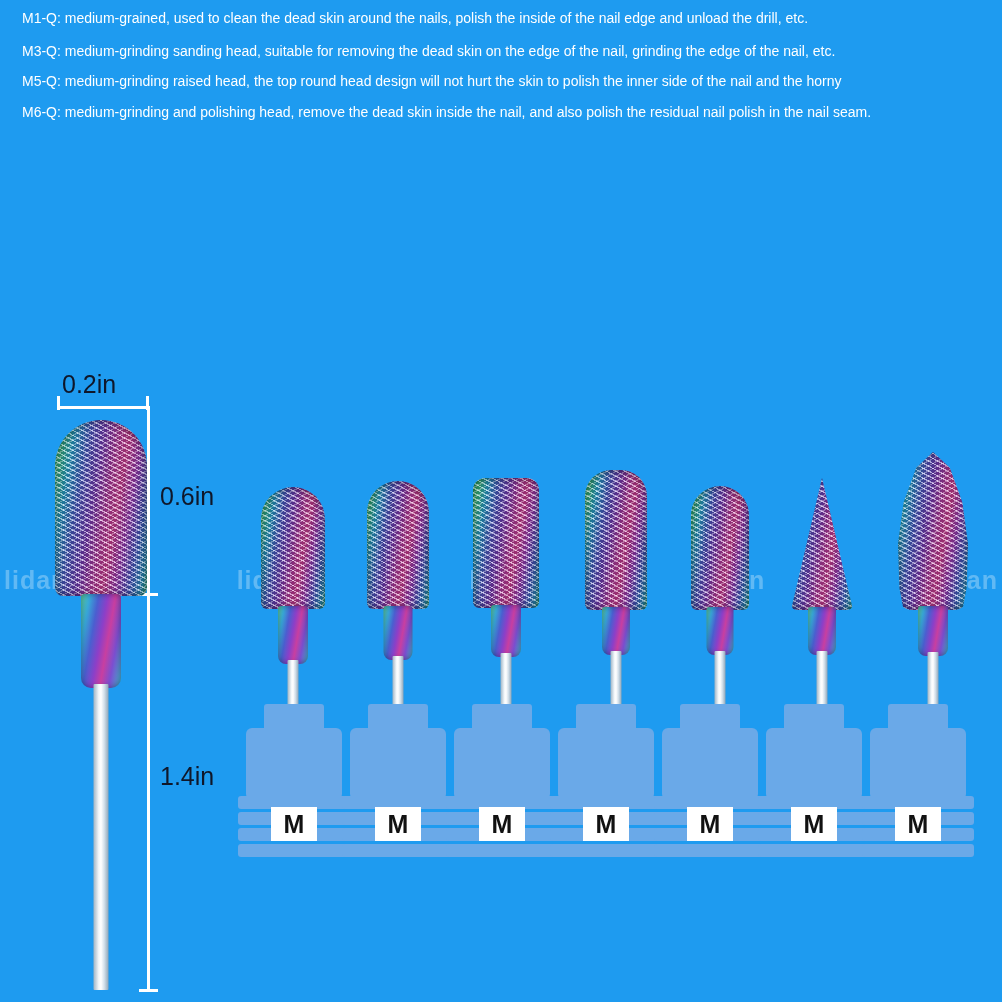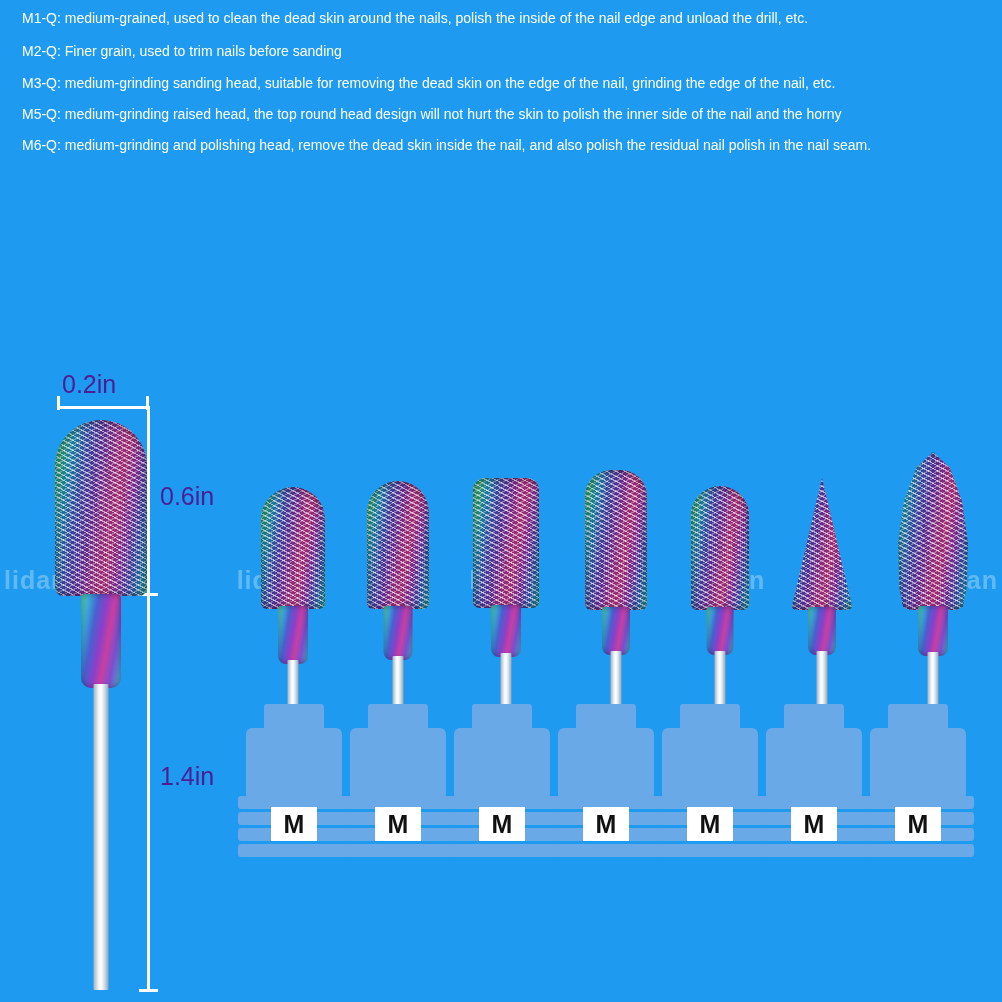--- a/index.html
+++ b/index.html
@@ -48,21 +48,21 @@
     justify-content: space-between;
     padding: 0 4px;
     box-sizing: border-box;
     pointer-events: none;
     user-select: none;
   }
 
   
   .meas-label {
     position: absolute;
-    color: #4c1d95;
+    color: #0f172a;
     font-size: 25px;
     white-space: nowrap;
   }
   .meas-line {
     position: absolute;
     background: #ffffff;
   }
 
   
   .bit {
@@ -129,21 +129,20 @@
     height: 34px;
   }
 </style>
 </head>
 <body>
 
 <div class="page">
 
   <div class="desc">
     <p>M1-Q: medium-grained, used to clean the dead skin around the nails, polish the inside of the nail edge and unload the drill, etc.</p>
-    <p>M2-Q: Finer grain, used to trim nails before sanding</p>
     <p class="tight">M3-Q: medium-grinding sanding head, suitable for removing the dead skin on the edge of the nail, grinding the edge of the nail, etc.</p>
     <p class="tight">M5-Q: medium-grinding raised head, the top round head design will not hurt the skin to polish the inner side of the nail and the horny</p>
     <p class="tight">M6-Q: medium-grinding and polishing head, remove the dead skin inside the nail, and also polish the residual nail polish in the nail seam.</p>
   </div>
 
   <div class="watermark">
     <span>lidan</span>
     <span>lidan</span>
     <span>lidan</span>
     <span>lidan</span>

